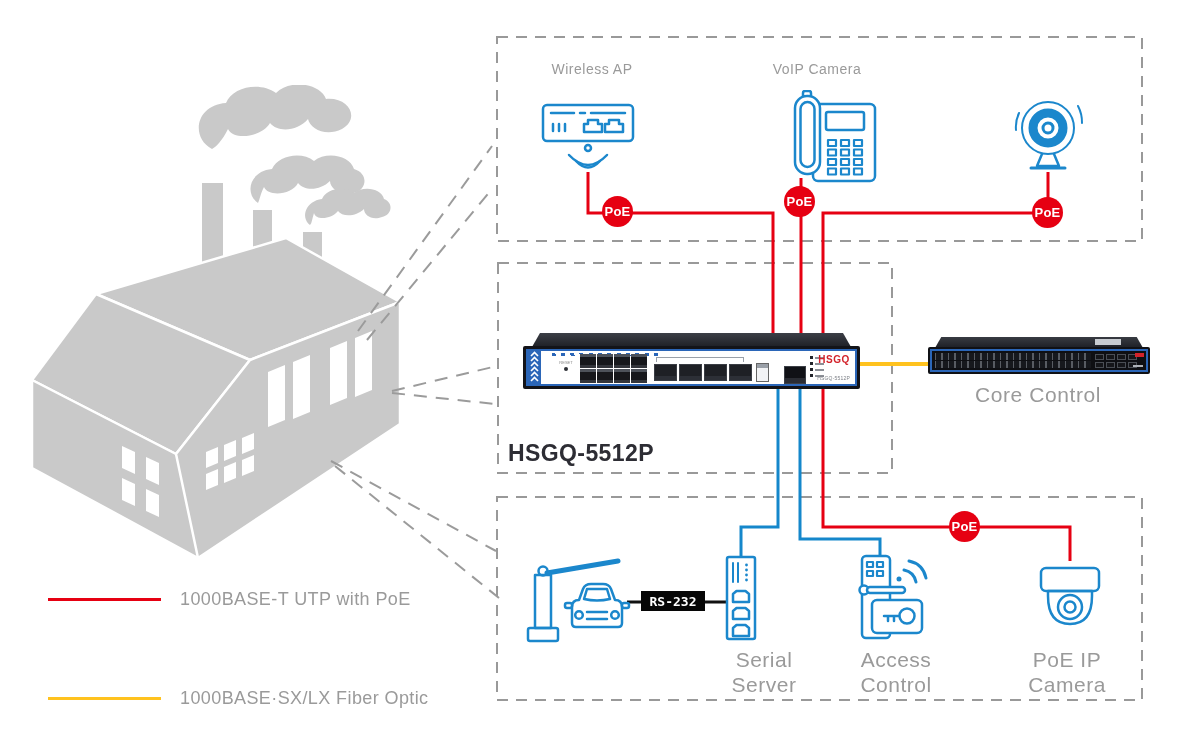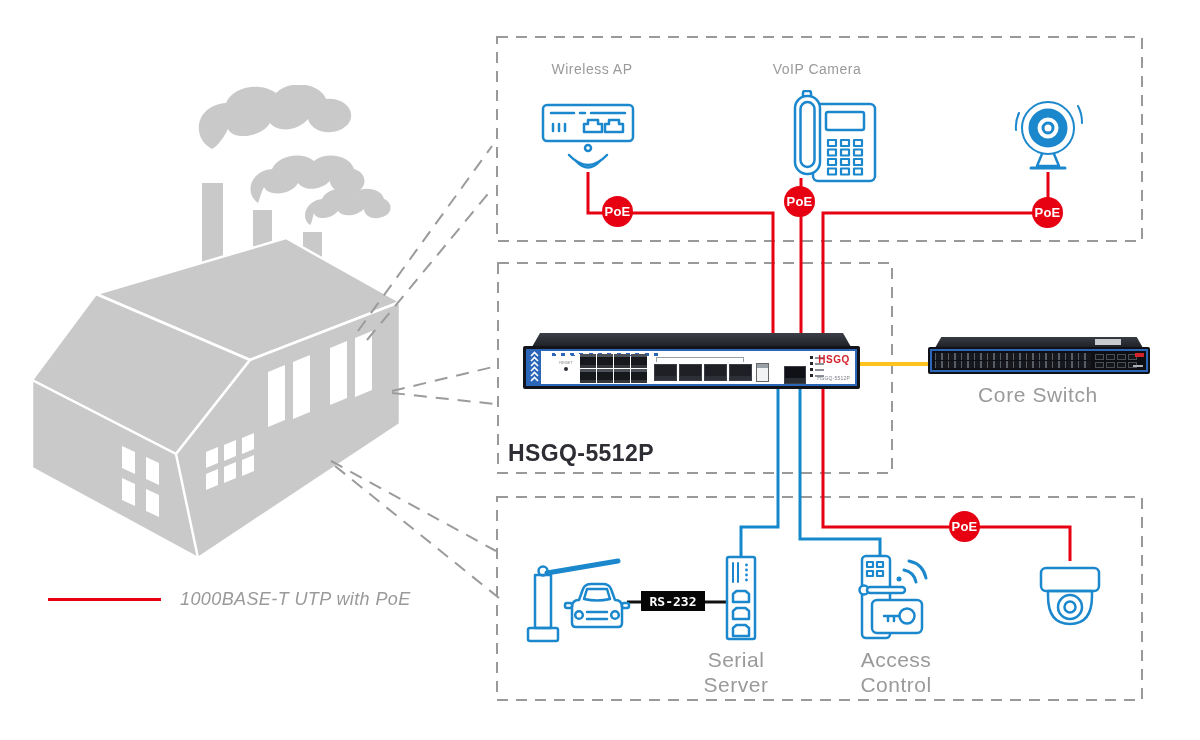--- a/index.html
+++ b/index.html
@@ -17,21 +17,21 @@
               font-size:21px;letter-spacing:.6px;z-index:5;}
   
   .poe-badge{position:absolute;width:31px;height:31px;border-radius:50%;background:#e60012;
              color:#fff;font-size:13px;font-weight:bold;display:flex;align-items:center;
              justify-content:center;letter-spacing:.2px;z-index:6;}
   
   .rs232{position:absolute;left:641px;top:591px;width:64px;height:20px;background:#060606;
          color:#fff;font-family:"DejaVu Sans Mono",monospace;font-size:13px;font-weight:bold;
          display:flex;align-items:center;justify-content:center;z-index:6;}
   
-  .legend-row{position:absolute;left:48px;height:22px;display:flex;align-items:center;z-index:5;font-style:italic;}
+  .legend-row{position:absolute;left:48px;height:22px;display:flex;align-items:center;z-index:5;}
   .legend-swatch{width:113px;height:3px;margin-right:19px;flex:none;}
   .legend-text{color:#9a9a9a;font-size:18px;letter-spacing:.4px;white-space:nowrap;}
   .sw-red{background:#e60012;} .sw-blue{background:#1587cb;}
   .sw-black{background:#111;}  .sw-yellow{background:#ffc21e;}
   
   .hsgq-switch{position:absolute;left:523px;top:333px;width:337px;height:59px;z-index:4;}
   .sw-top{position:absolute;left:9px;right:9px;top:0;height:14px;
           background:linear-gradient(#3c3f47,#1e2026);
           clip-path:polygon(2.5% 0,97.5% 0,100% 100%,0 100%);}
   .sw-body{position:absolute;left:0;right:0;top:13px;height:43px;background:#131419;border-radius:2px;}
@@ -342,25 +342,31 @@
   <div class="poe-badge" style="left:784px;top:186px">PoE</div>
   <div class="poe-badge" style="left:1032px;top:197px">PoE</div>
   <div class="poe-badge" style="left:949px;top:511px">PoE</div>
 
   <div class="rs232">RS-232</div>
 
   <div class="devlabel" style="left:592px;top:61px">Wireless AP</div>
   <div class="devlabel" style="left:817px;top:61px">VoIP Camera</div>
 
   <div class="model-label">HSGQ-5512P</div>
-  <div class="core-label">Core Switch</div>
-
-  <div class="devlabel bottom" style="left:736px;top:648px">Serial
+  <div class="core-label">Core Control</div>
+
+  <div class="devlabel bottom" style="left:764px;top:648px">Serial
 Server</div>
   <div class="devlabel bottom" style="left:896px;top:648px">Access
 Control</div>
+  <div class="devlabel bottom" style="left:1067px;top:648px">PoE IP
+Camera</div>
 
   <div class="legend-row" style="top:588px">
     <div class="legend-swatch sw-red"></div>
     <div class="legend-text">1000BASE-T UTP with PoE</div>
   </div>
+  <div class="legend-row" style="top:687px">
+    <div class="legend-swatch sw-yellow"></div>
+    <div class="legend-text">1000BASE·SX/LX Fiber Optic</div>
+  </div>
 
 </div>
 
 </body></html>

